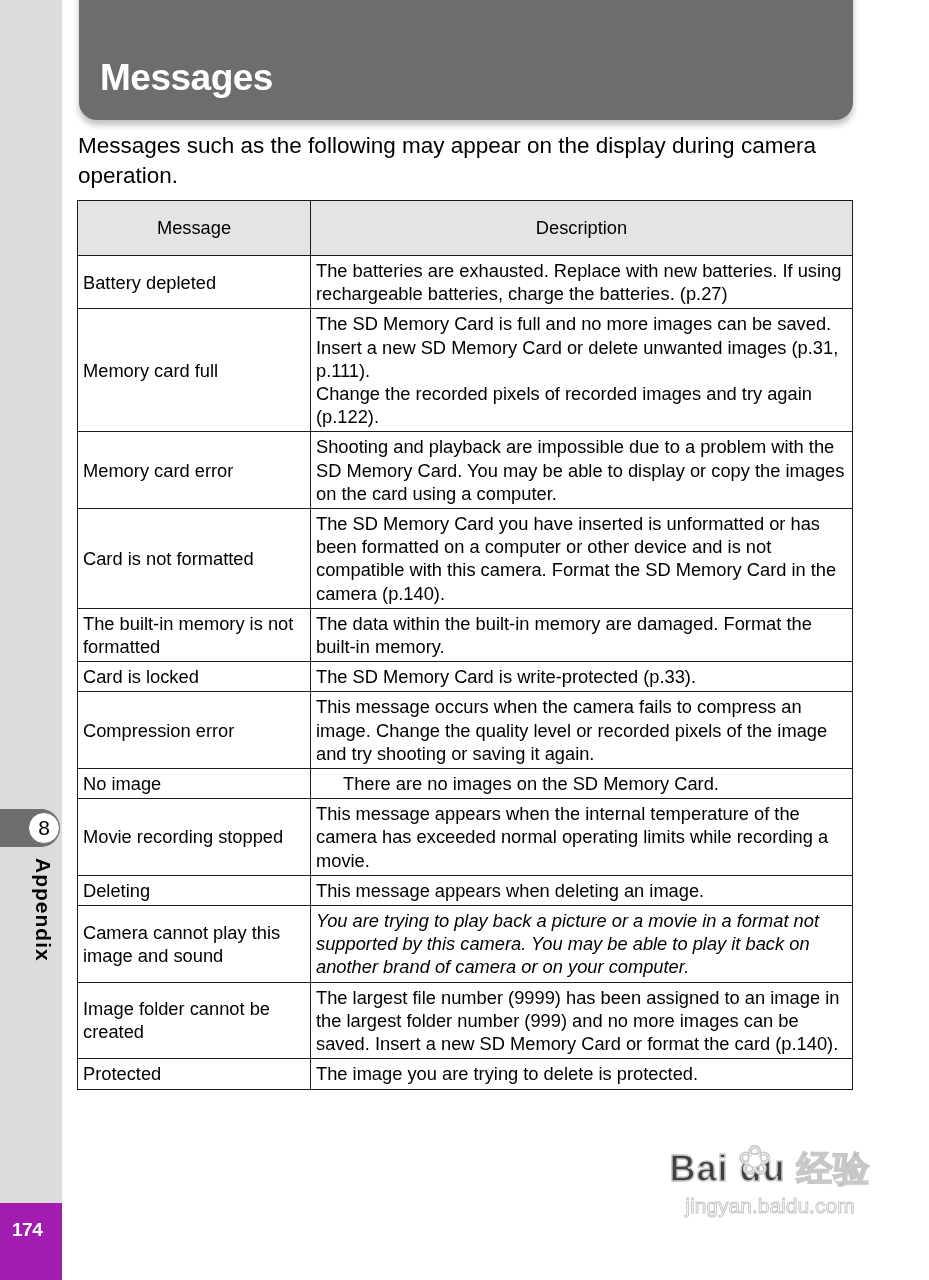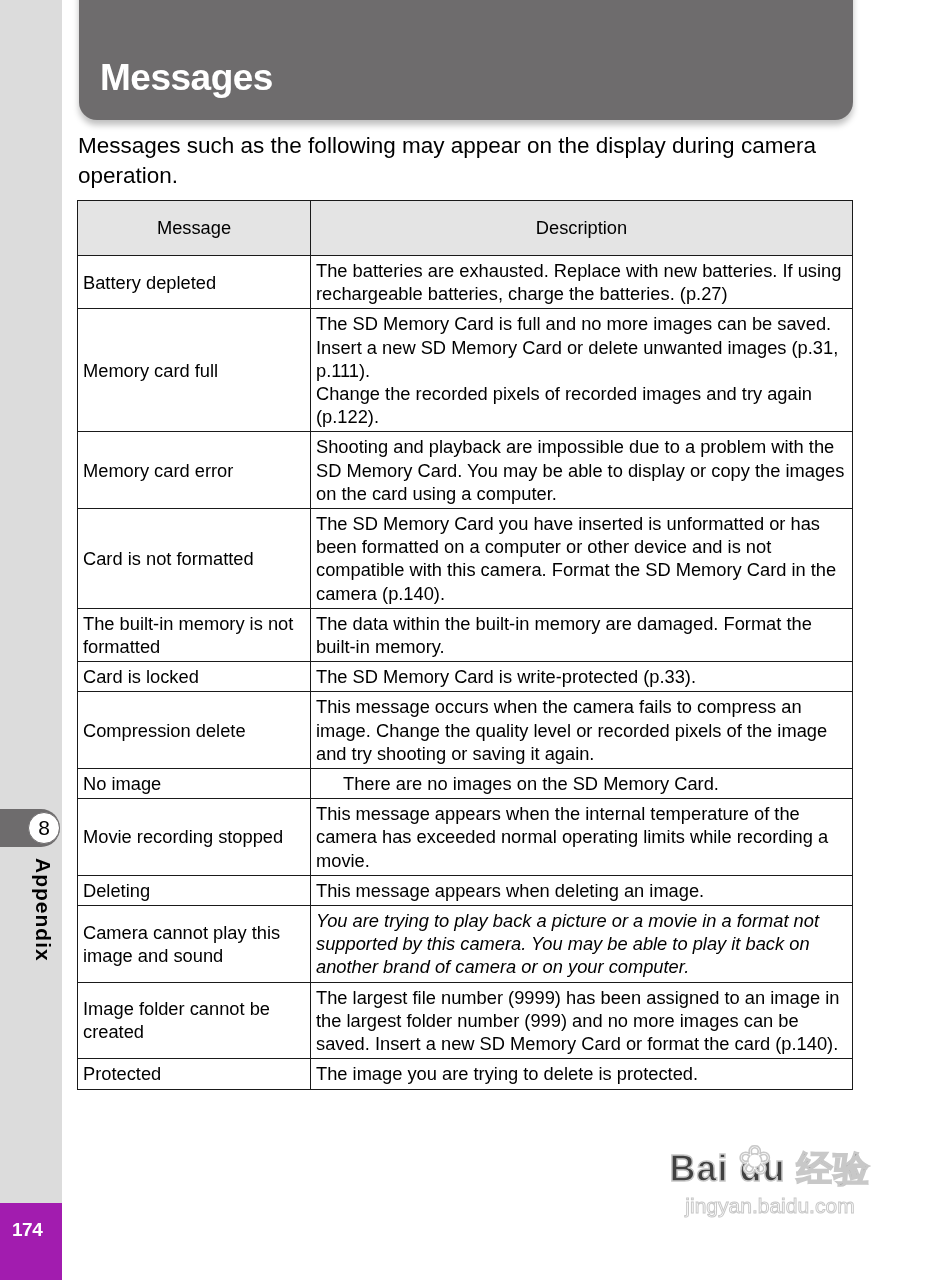--- a/index.html
+++ b/index.html
@@ -122,21 +122,21 @@
       </tr>
       <tr>
         <td class="col-msg">The built-in memory is not formatted</td>
         <td style="white-space: pre-line;">The data within the built-in memory are damaged. Format the built-in memory.</td>
       </tr>
       <tr>
         <td class="col-msg">Card is locked</td>
         <td style="white-space: pre-line;">The SD Memory Card is write-protected (p.33).</td>
       </tr>
       <tr>
-        <td class="col-msg">Compression delete</td>
+        <td class="col-msg">Compression error</td>
         <td style="white-space: pre-line;">This message occurs when the camera fails to compress an image. Change the quality level or recorded pixels of the image and try shooting or saving it again.</td>
       </tr>
       <tr>
         <td class="col-msg">No image</td>
         <td style="white-space: pre-line; padding-left: 32px;">There are no images on the SD Memory Card.</td>
       </tr>
       <tr>
         <td class="col-msg">Movie recording stopped</td>
         <td style="white-space: pre-line;">This message appears when the internal temperature of the camera has exceeded normal operating limits while recording a movie.</td>
       </tr>

